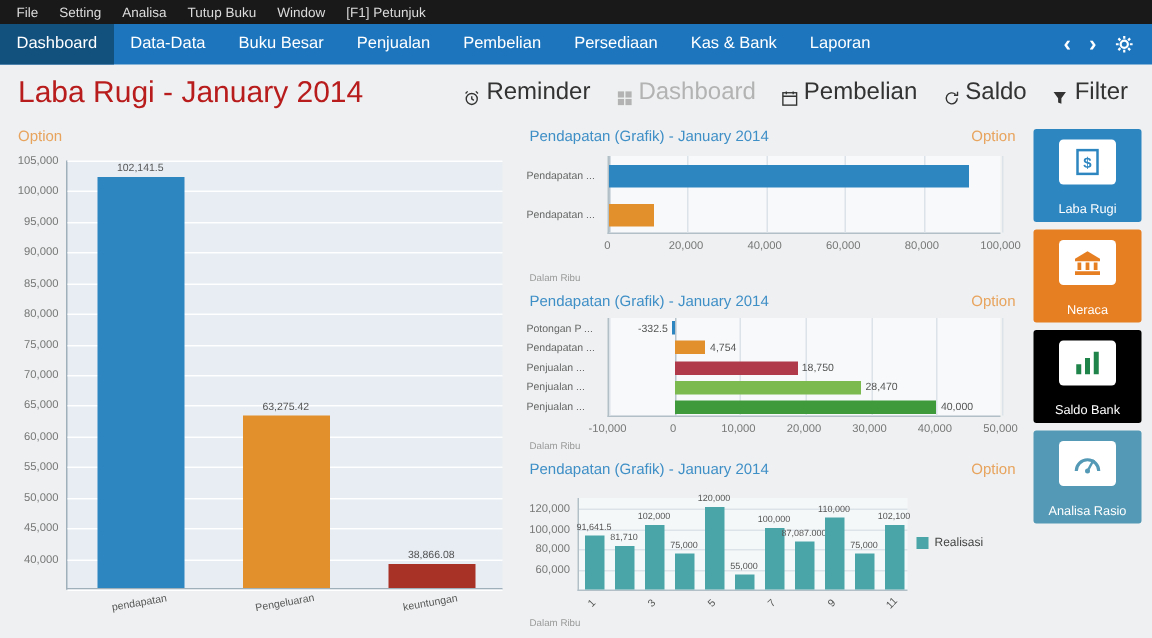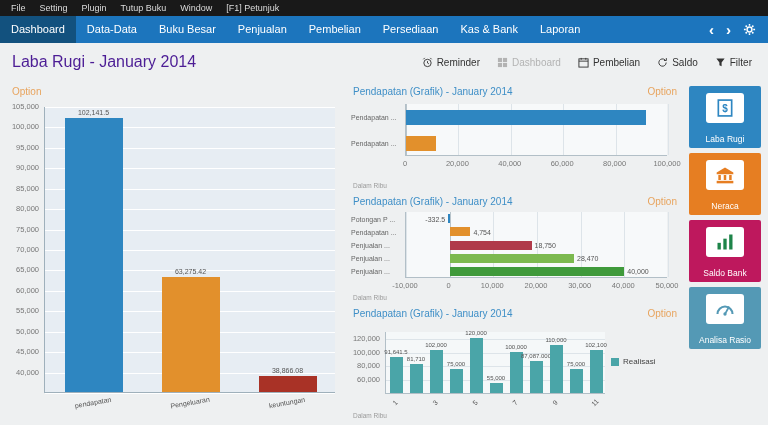--- a/index.html
+++ b/index.html
@@ -8,23 +8,23 @@
 .menubar{position:absolute;left:0;top:0;width:100%;height:16px;background:#191919;display:flex;align-items:center;padding-left:4px}
 .menu-item{color:#dcdcdc;font-size:9px;padding:0 7px;cursor:default;line-height:16px}
 .navbar{position:absolute;left:0;top:16px;width:100%;height:27px;background:#1c75bd;display:flex;justify-content:space-between}
 .tabs{display:flex}
 .tab{color:#fff;font-size:11px;line-height:27px;padding:0 11px;cursor:pointer;white-space:nowrap}
 .tab.active{background:#12517e}
 .nav-right{display:flex;align-items:center;gap:12px;padding-right:12px;color:#fff}
 .nav-arrow{font-size:15px;font-weight:bold;cursor:pointer;line-height:25px}
 .nav-gear{cursor:pointer;display:flex;align-items:center}
 .header{position:absolute;left:0;top:43px;width:100%;height:38px;display:flex;align-items:center;justify-content:space-between;padding:0 16px 0 12px}
-.page-title{font-size:16px;font-weight:400;color:#4c1d95}
+.page-title{font-size:20px;font-weight:400;color:#b91c1c}
 .header-actions{display:flex;align-items:center;gap:17px}
-.h-action{display:flex;align-items:flex-end;gap:4px;font-size:10px;color:#333;cursor:pointer;white-space:nowrap}
+.h-action{display:flex;align-items:flex-end;gap:4px;font-size:16px;color:#333;cursor:pointer;white-space:nowrap}
 .h-action.disabled{color:#b3b3b3;cursor:default}
 .h-action svg{display:block}
 .panel{position:absolute}
 .panel-head{height:15px;display:flex;justify-content:space-between;align-items:center;padding:0 4px}
 .panel-title{font-size:10px;color:#3f8fc7;white-space:nowrap}
 .option-link{font-size:10px;color:#e8a45e;cursor:pointer}
 .chart{position:absolute;left:0;right:0;bottom:0}
 #p0{left:8px;top:84px;width:333px;height:334px}
 #p1{left:349px;top:84px;width:332px;height:106px}
 #p2{left:349px;top:194px;width:332px;height:108px}
@@ -49,21 +49,21 @@
 .tile-icon svg{width:22px;height:20px;display:block}
 .tile-label{position:absolute;bottom:4px;left:0;width:100%;text-align:center;color:#fff;font-size:8.5px}
 </style>
 </head>
 <body>
 
 <div class="app">
   <div class="menubar">
       <div class="menu-item">File</div>
       <div class="menu-item">Setting</div>
-      <div class="menu-item">Plugin</div>
+      <div class="menu-item">Analisa</div>
       <div class="menu-item">Tutup Buku</div>
       <div class="menu-item">Window</div>
       <div class="menu-item">[F1] Petunjuk</div>
     </div>
 
   <div class="navbar">
     <div class="tabs">
         <div class="tab active">Dashboard</div>
         <div class="tab">Data-Data</div>
         <div class="tab">Buku Besar</div>
@@ -325,21 +325,21 @@
           <svg viewBox="0 0 24 24" fill="currentColor">
             <path d="M2 9 12 3l10 6v2H2Z"></path>
             <rect x="4" y="12" width="3" height="6"></rect>
             <rect x="10.5" y="12" width="3" height="6"></rect>
             <rect x="17" y="12" width="3" height="6"></rect>
             <rect x="2" y="19" width="20" height="3"></rect>
           </svg>
         </div>
         <div class="tile-label">Neraca</div>
       </div>
-      <div class="tile" style="background: #be185d; padding-left: 41px;">
+      <div class="tile" style="background: #000000; padding-left: 41px;">
         <div class="tile-icon" style="color: rgb(30, 132, 73);">
           <svg viewBox="0 0 24 24" fill="currentColor">
             <rect x="3" y="13" width="4" height="8"></rect>
             <rect x="10" y="8" width="4" height="13"></rect>
             <rect x="17" y="3" width="4" height="18"></rect>
           </svg>
         </div>
         <div class="tile-label">Saldo Bank</div>
       </div>
       <div class="tile" style="background: rgb(84, 153, 181);">

